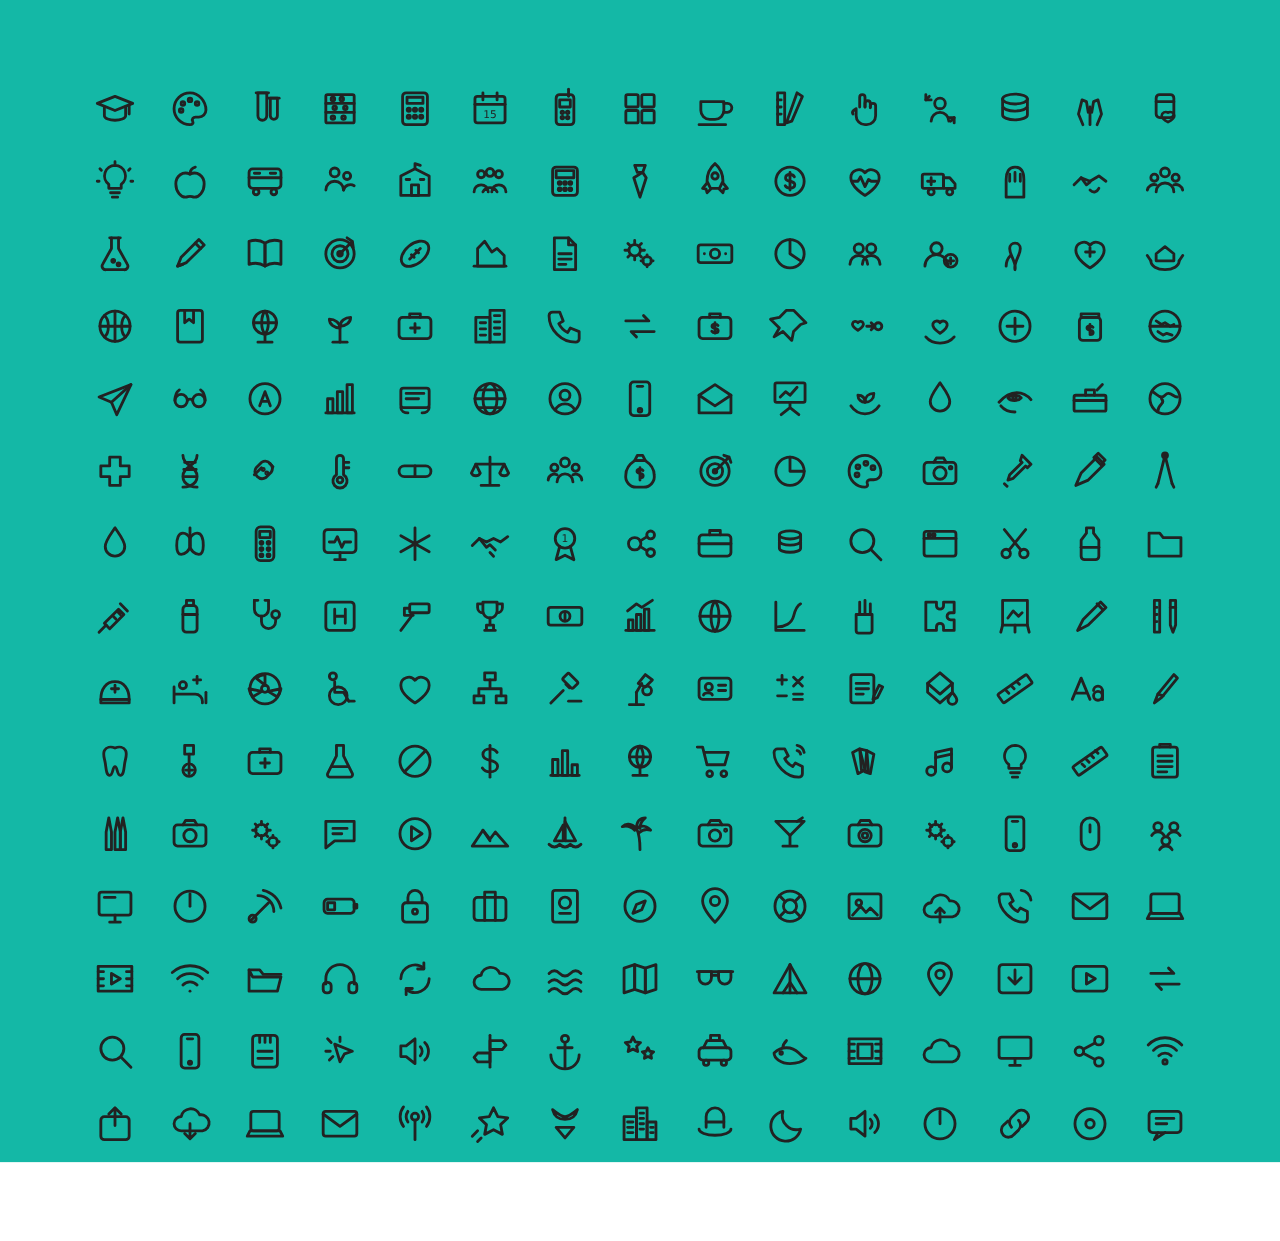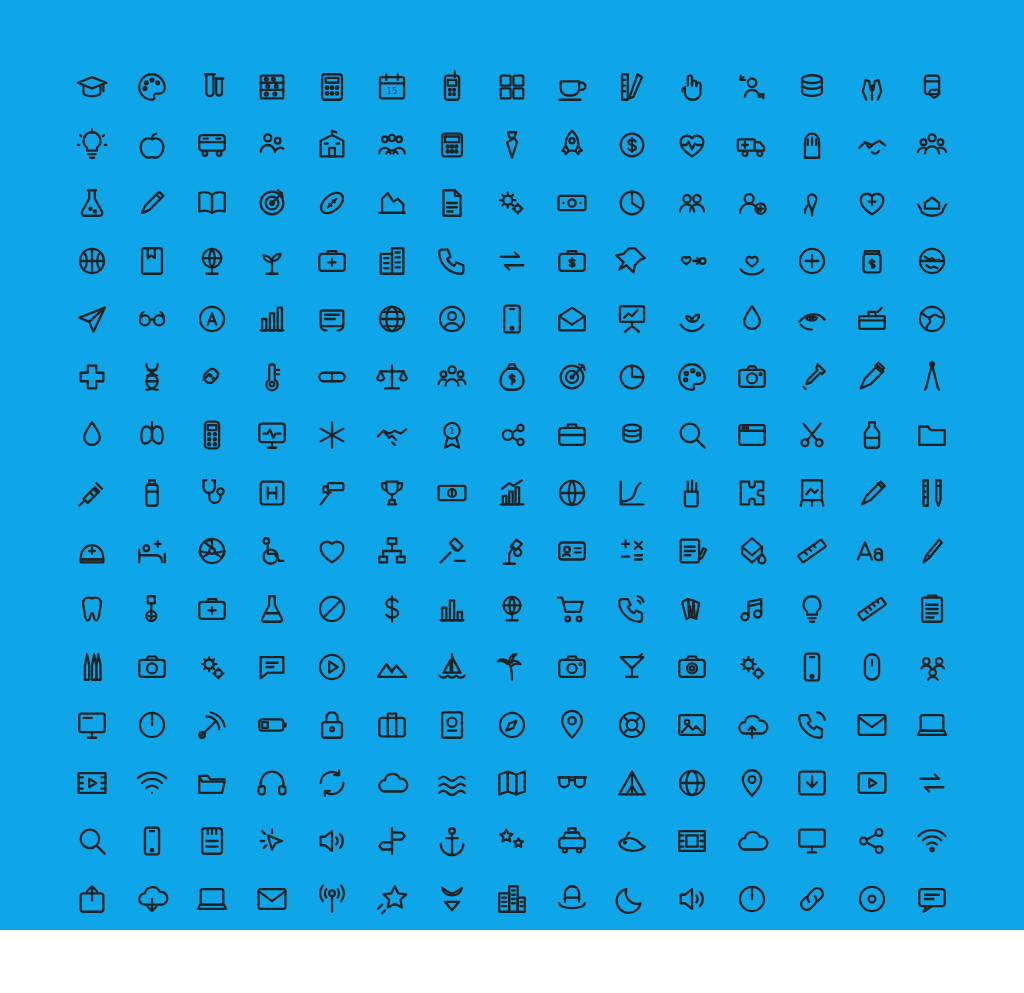--- a/index.html
+++ b/index.html
@@ -13,21 +13,21 @@
     font-family: "Liberation Sans", sans-serif;
     position: relative;
     overflow: hidden;
   }
   #icon-sheet {
     position: absolute;
     left: 0;
     top: 0;
     width: 1024px;
     height: 930px;
-    background: #0ea5e9;
+    background: #14b8a6;
   }
   .icon-grid {
     position: absolute;
     left: 62px;
     top: 58px;
     width: 900px;
     display: grid;
     grid-template-columns: repeat(15, 60px);
     grid-auto-rows: 58px;
     column-gap: 0px;

